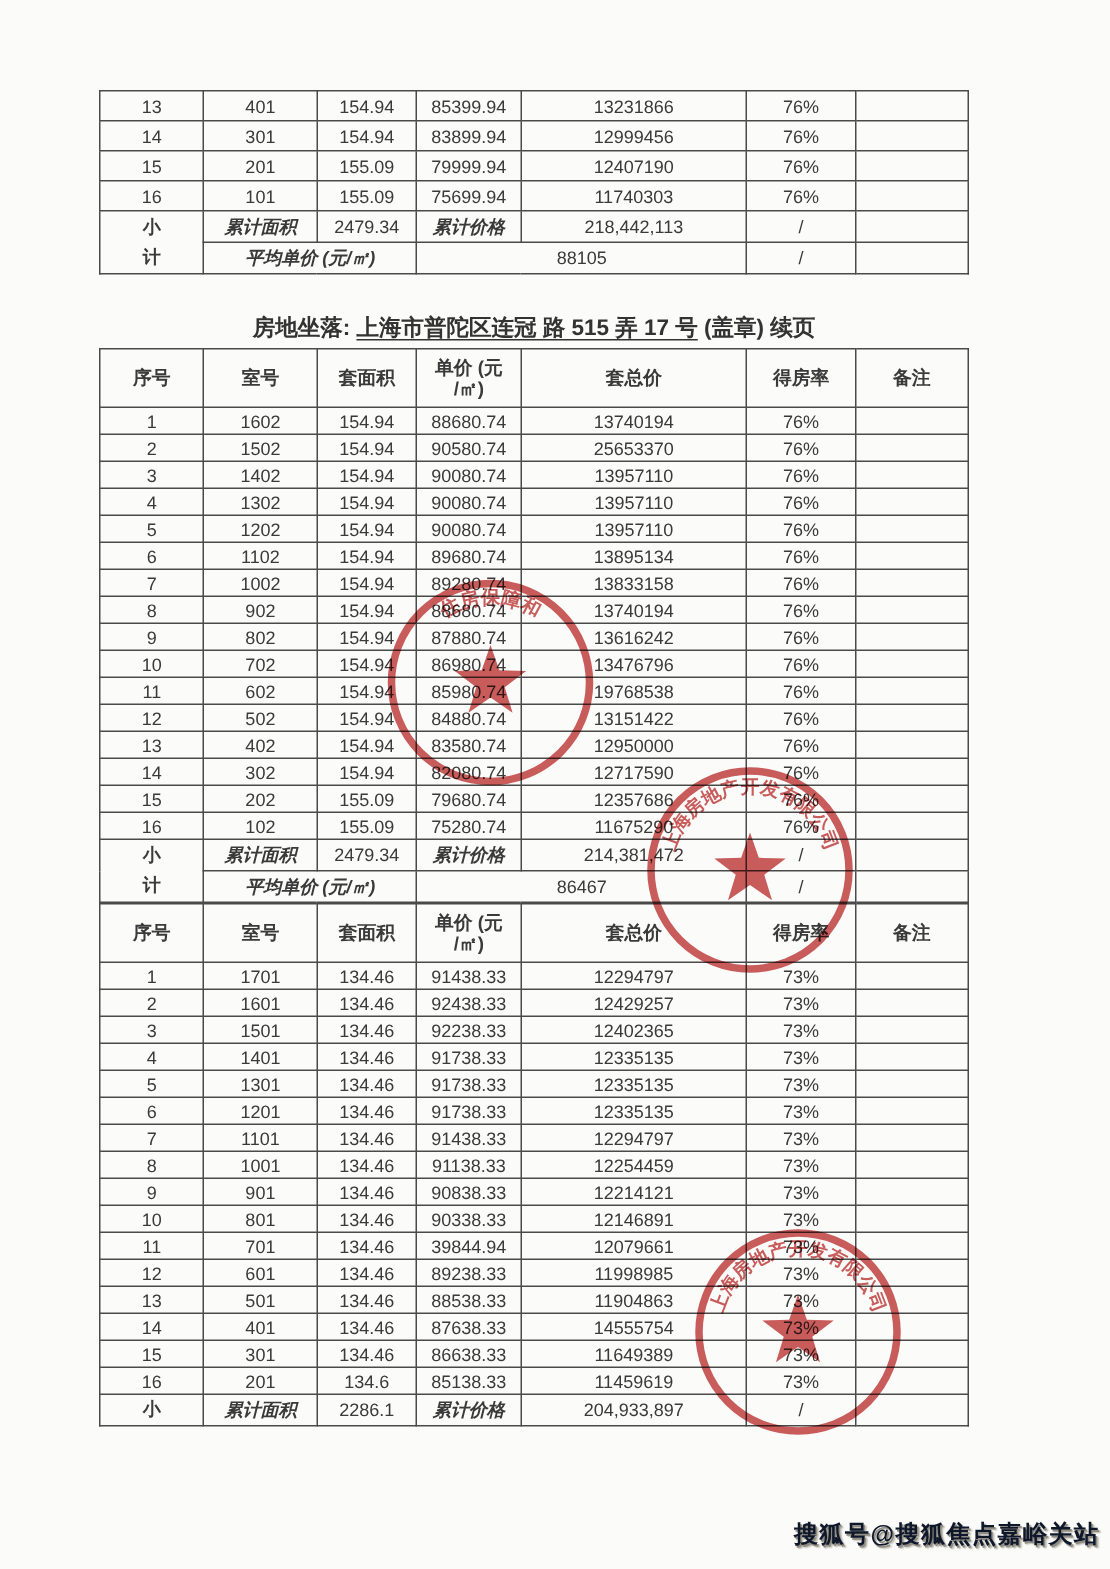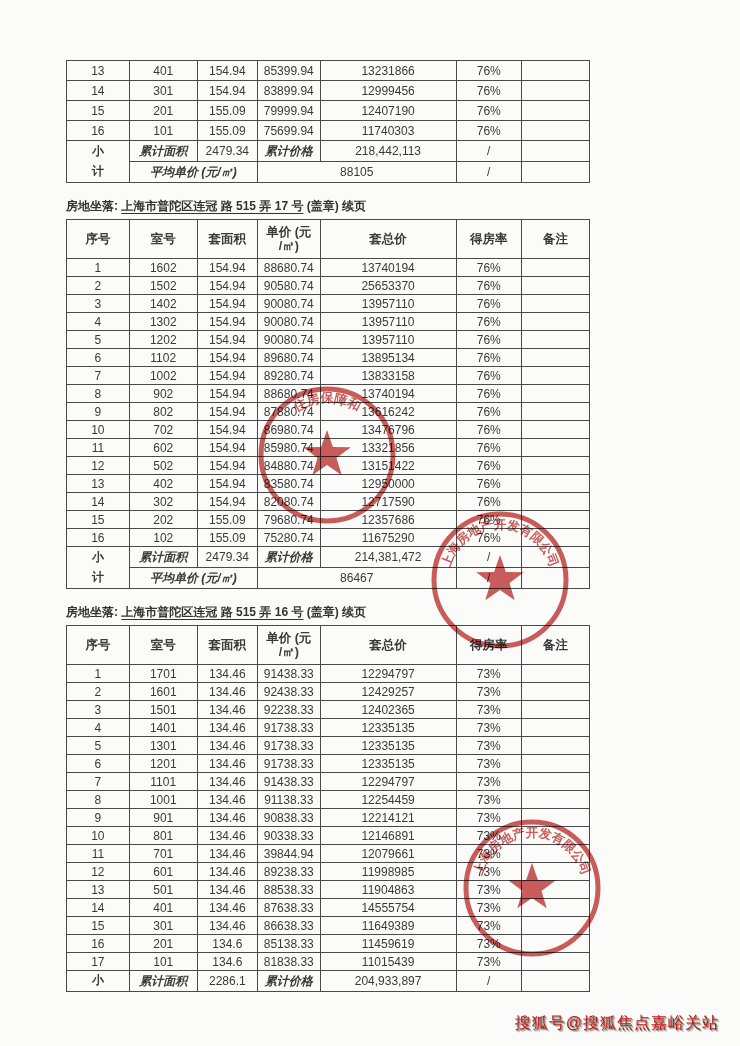--- a/index.html
+++ b/index.html
@@ -11,21 +11,21 @@
     position:relative;
     overflow:hidden;
   }
   .page{
     position:absolute;inset:0;
     background:#fbfbf9;
   }
   .content{
     position:absolute;
     left:66px;top:60px;
-    width:524px;
+    width:580px;
   }
   table{
     border-collapse:collapse;
     width:100%;
     table-layout:fixed;
   }
   td,th{
     border:1px solid #4a4a4a;
     font-size:12px;
     text-align:center;
@@ -43,44 +43,45 @@
     line-height:1.15;
   }
   .top-table td{height:19px;}
   .sum-row td{height:20px;font-size:12px;}
   .sum-label{font-weight:bold;font-style:italic;}
   .subtotal-cell{font-weight:bold;font-size:12.5px;line-height:1.6;}
   col.c0{width:12.0%;} col.c1{width:13.0%;} col.c2{width:11.5%;}
   col.c3{width:12.0%;} col.c4{width:26.0%;} col.c5{width:12.5%;}
   col.c6{width:13.0%;}
   .table-title{
-    margin:15px 0 4px 0;
-    font-size:12px;
+    margin:26px 0 4px 0;
+    text-align:center;
+    font-size:15px;
     font-weight:bold;
     color:#333;
     white-space:nowrap;
   }
   .table-title .addr{
     text-decoration:underline;
     text-underline-offset:3px;
   }
   .seal{
     position:absolute;
     mix-blend-mode:multiply;
     opacity:0.85;
     pointer-events:none;
   }
   .watermark{
     position:absolute;
-    right:21px;
+    right:7px;
     bottom:12px;
     font-size:16px;
-    font-weight:normal;
+    font-weight:bold;
     letter-spacing:1px;
-    color:#b91c1c;
+    color:#0f172a;
     text-shadow:1px 1px 0 #8f8d83, 2px 2px 1px #b9b7ac;
     white-space:nowrap;
   }
 </style>
 </head>
 <body>
 
 <div class="page">
   <div class="content">
 
@@ -266,21 +267,21 @@
             <td>86980.74</td>
             <td>13476796</td>
             <td>76%</td>
             <td></td>
           </tr>
           <tr>
             <td>11</td>
             <td>602</td>
             <td>154.94</td>
             <td>85980.74</td>
-            <td>13321856</td>
+            <td>19768538</td>
             <td>76%</td>
             <td></td>
           </tr>
           <tr>
             <td>12</td>
             <td>502</td>
             <td>154.94</td>
             <td>84880.74</td>
             <td>13151422</td>
             <td>76%</td>
@@ -335,25 +336,20 @@
         </tr>
         <tr class="sum-row">
           <td colspan="2" class="sum-label">平均单价 (元/㎡)</td>
           <td colspan="2">86467</td>
           <td>/</td>
           <td></td>
         </tr>
       </tbody>
     </table>
 
-    <div class="table-title">
-      <span>房地坐落:</span>
-      <span class="addr">上海市普陀区连冠 路 515 弄  16  号</span>
-      <span>(盖章)  续页</span>
-    </div>
     <table>
       <colgroup>
           <col class="c0">
           <col class="c1">
           <col class="c2">
           <col class="c3">
           <col class="c4">
           <col class="c5">
           <col class="c6">
         </colgroup>
@@ -506,29 +502,20 @@
           </tr>
           <tr>
             <td>16</td>
             <td>201</td>
             <td>134.6</td>
             <td>85138.33</td>
             <td>11459619</td>
             <td>73%</td>
             <td></td>
           </tr>
-          <tr>
-            <td>17</td>
-            <td>101</td>
-            <td>134.6</td>
-            <td>81838.33</td>
-            <td>11015439</td>
-            <td>73%</td>
-            <td></td>
-          </tr>
         </tbody>
       <tbody>
         <tr class="sum-row">
           <td class="subtotal-cell">小</td>
           <td class="sum-label">累计面积</td>
           <td>2286.1</td>
           <td class="sum-label">累计价格</td>
           <td>204,933,897</td>
           <td>/</td>
           <td></td>

